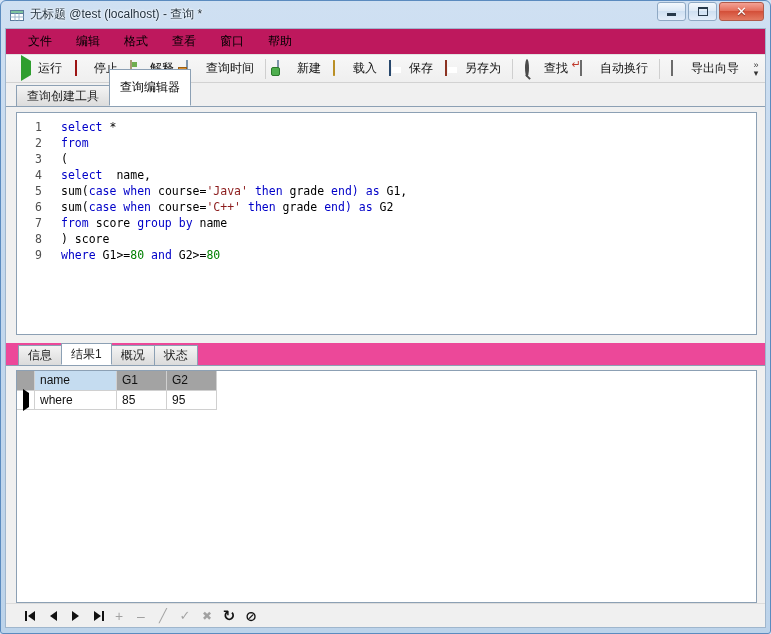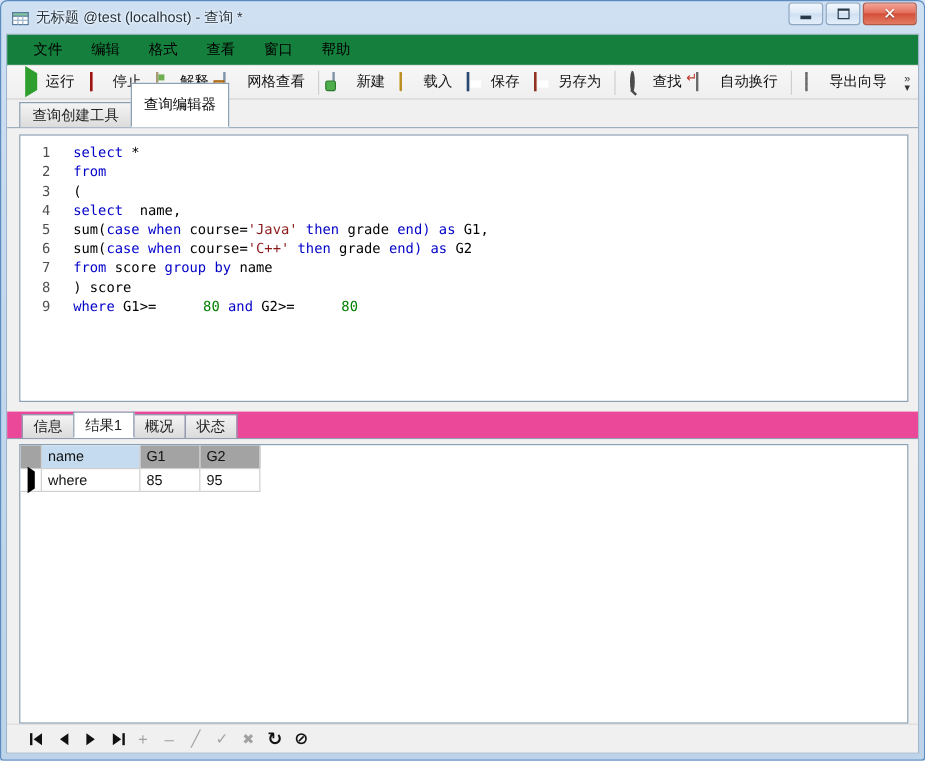--- a/index.html
+++ b/index.html
@@ -81,21 +81,21 @@
     display: flex;
     flex-direction: column;
   }
 
   
   #menubar {
     height: 26px;
     display: flex;
     align-items: center;
     padding-left: 10px;
-    background: #15803d;
+    background: #be185d;
     border-bottom: 1px solid #e2e2e2;
     gap: 0px;
   }
   .menu-item {
     padding: 4px 12px;
     font-size: 12px;
     color: #000;
     cursor: default;
   }
 
@@ -211,21 +211,21 @@
     flex: 1;
     padding: 6px 0 0 14px;
     font-family: "DejaVu Sans Mono", "Liberation Mono", monospace;
     font-size: 11.5px;
     white-space: pre;
     color: #000000;
   }
   #code .ln { height: 16px; line-height: 16px; }
   .kw  { color: #0000c8; }
   .str { color: #8b1a1a; }
-  .num { color: #008000; margin-left: 39px; }
+  .num { color: #008000; }
   .pln { color: #000000; }
 
   
   #splitter { height: 4px; background: #f0f0f0; cursor: row-resize; }
 
   
   #result-tabs {
     height: 23px;
     display: flex;
     align-items: flex-end;
@@ -397,21 +397,21 @@
       <div class="tb-btn">
         <span class="tb-ico"><span class="ico-stop"></span></span>
         <span>停止</span>
       </div>
       <div class="tb-btn">
         <span class="tb-ico"><span class="ico-explain"></span></span>
         <span>解释</span>
       </div>
       <div class="tb-btn">
         <span class="tb-ico"><span class="ico-export"></span></span>
-        <span>网格查看</span>
+        <span>查询时间</span>
       </div>
 
       <div class="tb-sep"></div>
 
       <div class="tb-btn">
         <span class="tb-ico"><span class="ico-new"></span></span>
         <span>新建</span>
       </div>
       <div class="tb-btn">
         <span class="tb-ico"><span class="ico-folder"></span></span>

